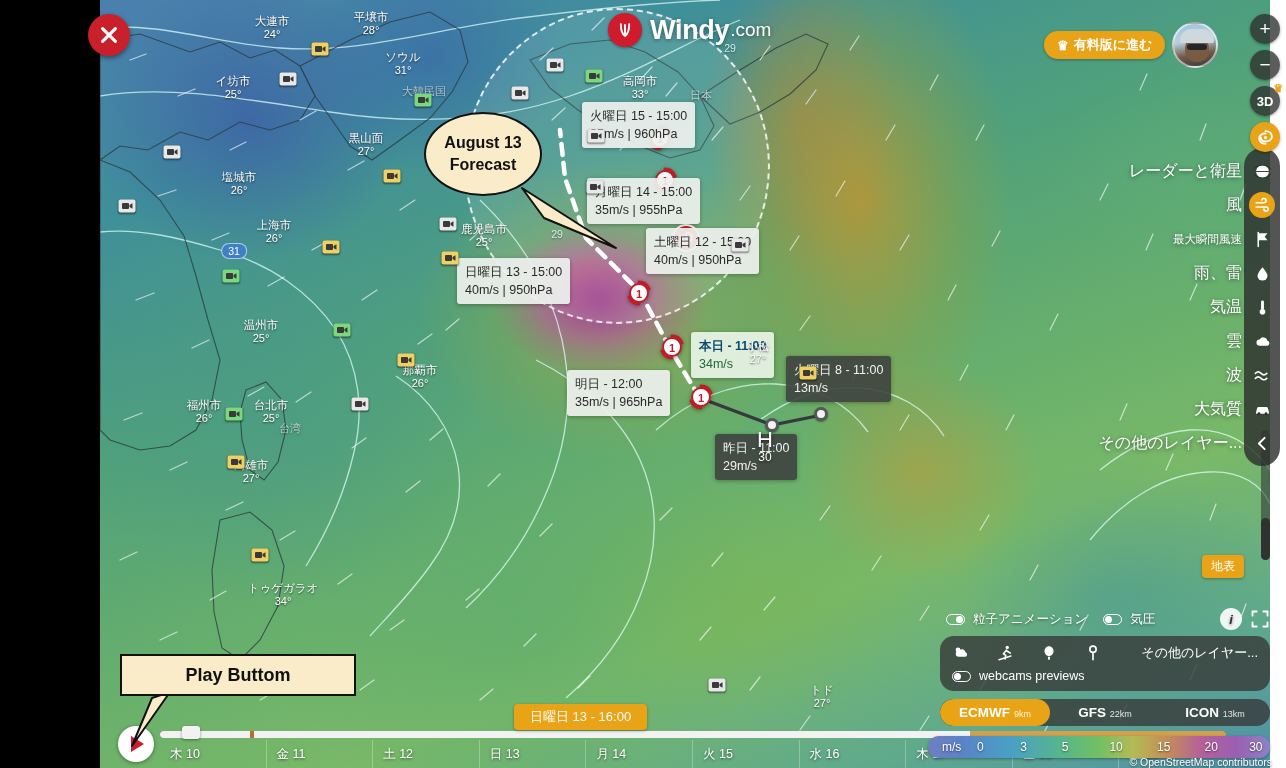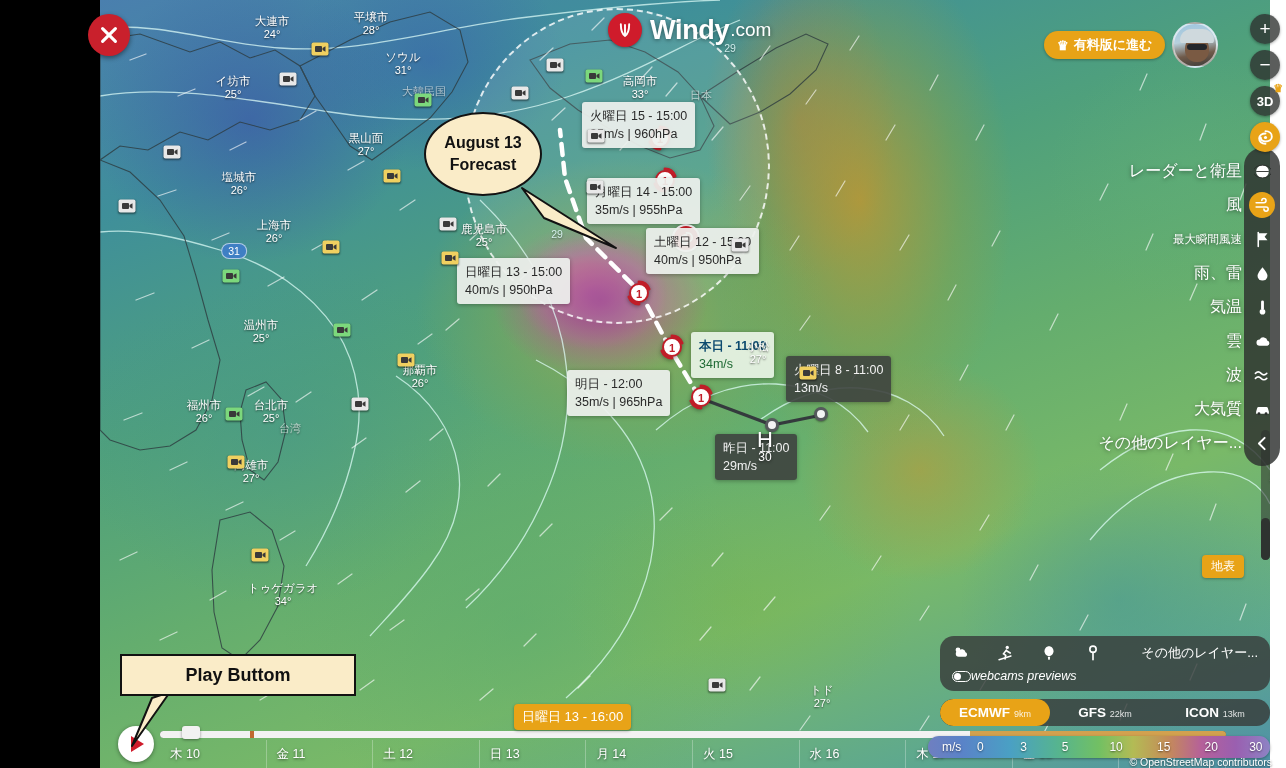--- a/index.html
+++ b/index.html
@@ -155,21 +155,21 @@
   .sw.on i { left:9px; } .sw.off i { left:1px; }
   .togrow .spacer { flex:1; }
   .iconbtn { width:22px; height:22px; border-radius:50%; background:rgba(255,255,255,.9);
              color:#2e3230; display:flex; align-items:center; justify-content:center;
              font-size:13px; font-weight:bold; font-style:italic; cursor:pointer;}
   .fs { width:20px; height:20px; cursor:pointer; }
   .graybox { background:rgba(56,60,58,.82); border-radius:14px; padding:8px 12px; }
   .glyphs { display:flex; align-items:center; gap:26px; color:#fff; }
   .glyphs svg { width:18px; height:18px; }
   .glyphs .more { margin-left:auto; font-size:13px; }
-  .wcrow { display:flex; align-items:center; gap:0; color:#fff; font-size:12.5px; margin-top:7px;font-style:italic;}
+  .wcrow { display:flex; align-items:center; gap:8px; color:#fff; font-size:12.5px; margin-top:7px;}
   .models { display:flex; margin-top:8px; background:rgba(56,60,58,.82); border-radius:16px; overflow:hidden;}
   .model { flex:1; text-align:center; padding:6px 0; color:#fff; font-size:13.5px; font-weight:bold; cursor:pointer;}
   .model.sel { background:#e8a317; border-radius:16px; }
   .model small { font-size:9px; font-weight:normal; opacity:.85; }
 
   
   .tlwrap { position:absolute; left:100px; bottom:0; width:1186px; height:58px; z-index:29; }
   .playbtn { position:absolute; left:18px; bottom:6px; width:36px; height:36px; border-radius:50%;
              background:#fff; display:flex; align-items:center; justify-content:center; cursor:pointer;
              box-shadow:0 1px 4px rgba(0,0,0,.4); z-index:31;}
@@ -180,21 +180,21 @@
   .track .fill { position:absolute; left:0; top:0; height:7px; background:#f2f2f2; }
   .track .past { position:absolute; top:0; height:7px; width:4px; background:#c06a30; }
   .track .future { position:absolute; top:0; height:7px; background:#d2a14f; }
   .handle { position:absolute; left:82px; bottom:29px; width:18px; height:13px; border-radius:3px;
             background:#f2f2f2; box-shadow:0 1px 3px rgba(0,0,0,.4); cursor:grab; z-index:31;}
   .days { position:absolute; left:60px; bottom:0; width:1066px; height:28px; display:flex; }
   .day { flex:1; color:#fff; font-size:12.5px; display:flex; align-items:center;
          padding-left:10px; border-right:1px solid rgba(255,255,255,.28);
          text-shadow:0 1px 3px rgba(0,0,0,.55); cursor:pointer;}
   .curtime { position:absolute; left:414px; bottom:38px; background:#e8a317; color:#fff;
-             font-size:13px; padding:4px 8px; border-radius:4px; z-index:31;
+             font-size:13px; padding:4px 16px; border-radius:4px; z-index:31;
              box-shadow:0 1px 3px rgba(0,0,0,.35);}
   .curtime::after { content:""; position:absolute; left:26px; bottom:-6px;
                     border:6px solid transparent; border-top-color:#e8a317; }
 
   
   .wscale { position:absolute; right:16px; bottom:10px; width:342px; height:22px; border-radius:11px;
             background:linear-gradient(90deg,#6f7fc0 0%,#5a83c8 10%,#4aa0c4 24%,#56b48f 38%,#72c063 50%,
                        #b3bb55 60%,#c58c58 70%,#b5609a 80%,#9a5fb0 90%,#8d83c4 100%);
             display:flex; align-items:center; z-index:30; box-shadow:0 1px 3px rgba(0,0,0,.35);}
   .wscale span { color:#fff; font-size:12px; position:absolute; text-shadow:0 1px 2px rgba(0,0,0,.5);}
@@ -824,20 +824,40 @@
     </div>
 
 <div class="surface">
   <div class="tag">地表</div>
 </div>
 <div class="vslider">
       <div class="knob"></div>
     </div>
 
 <div class="brpanel">
+  <div class="togrow">
+    <span class="sw on">
+          <i></i>
+        </span>
+    <span>粒子アニメーション</span>
+    <span class="sw off" style="margin-left:8px;">
+          <i></i>
+        </span>
+    <span>気圧</span>
+    <span class="spacer"></span>
+    <span class="iconbtn">i</span>
+    <svg class="fs" viewBox="0 0 24 24">
+      <g stroke="#fff" stroke-width="2.2" fill="none" stroke-linecap="round">
+        <path d="M3,8 L3,3 L8,3"></path>
+            <path d="M16,3 L21,3 L21,8"></path>
+        <path d="M21,16 L21,21 L16,21"></path>
+            <path d="M8,21 L3,21 L3,16"></path>
+          </g>
+        </svg>
+  </div>
   <div class="graybox">
     <div class="glyphs">
       <svg viewBox="0 0 24 24">
         <circle cx="8" cy="8" r="3.2" fill="#fff"></circle>
         <path d="M9,17 a4,4 0 0,1 0,-8 a5,5 0 0,1 9,2 a3.2,3.2 0 0,1 0,6 Z" fill="#fff"></path>
           </svg>
       <svg viewBox="0 0 24 24">
         <circle cx="15" cy="4.5" r="2.2" fill="#fff"></circle>
         <path d="M14,8 L10,13 L13,15 L12,20" stroke="#fff" stroke-width="2.1" fill="none" stroke-linecap="round"></path>
         <path d="M14,9 L19,12" stroke="#fff" stroke-width="2.1" stroke-linecap="round"></path>

